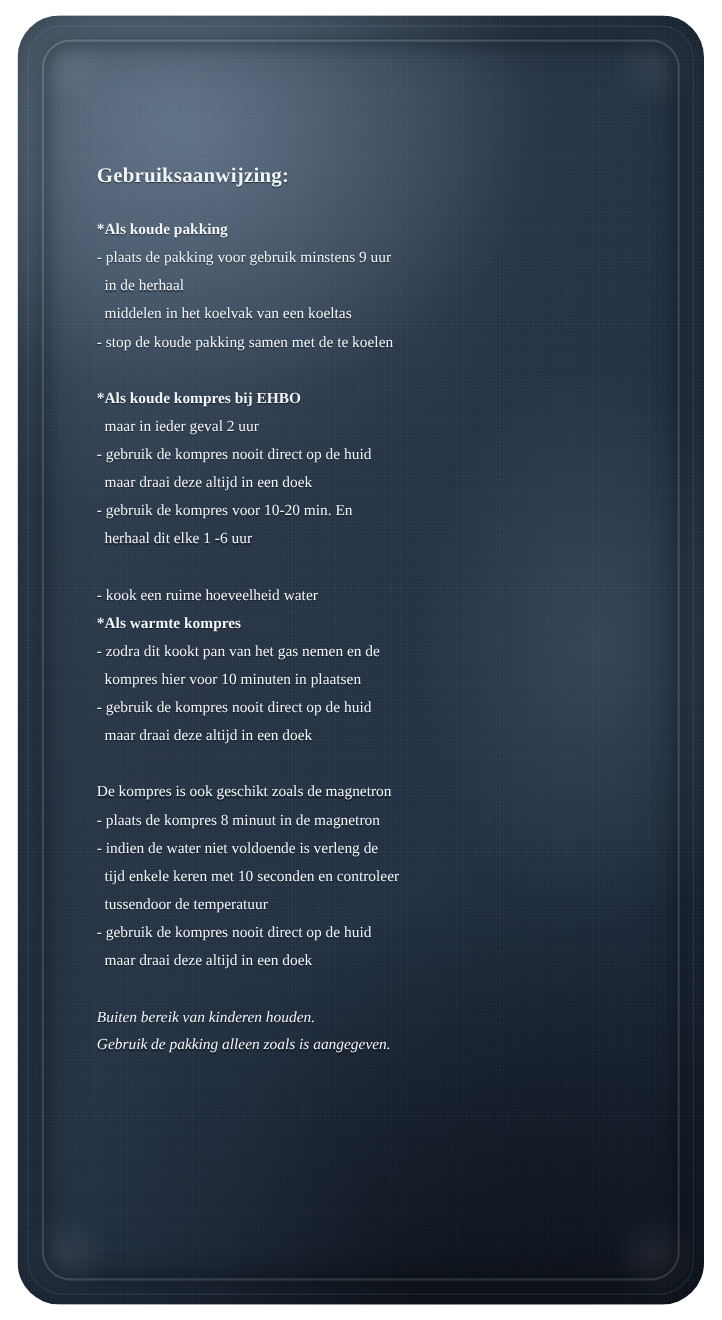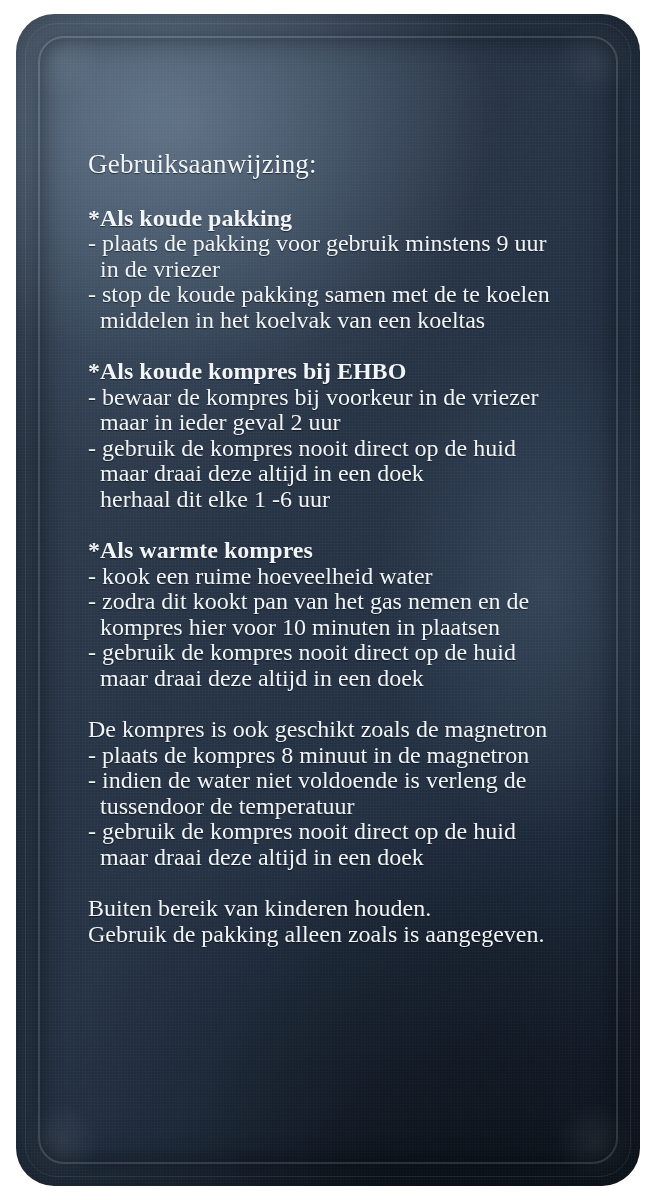--- a/index.html
+++ b/index.html
@@ -108,36 +108,37 @@
   .print {
     position: absolute;
     left: 72px;
     top: 136px;
     width: 492px;
     color: #f2f5f8;
     text-shadow: 0 1px 1px rgba(0,0,0,0.55);
   }
 
   .heading {
-    font-size: 27px;
-    font-weight: normal;
+    font-size: 19px;
+    font-weight: bold;
     letter-spacing: 0.2px;
     margin: 0 0 26px 0;
     line-height: 1.1;
   }
 
   .block {
     margin-bottom: 26px;
   }
   .block:last-child {
     margin-bottom: 0;
+    font-style: italic;
   }
 
   .line {
-    font-size: 24px;
+    font-size: 14px;
     line-height: 25.5px;
     margin: 0;
     white-space: pre-wrap;
   }
   .line.bold-star {
     font-weight: bold;
   }
   .line.justify {
     text-align: justify;
     text-align-last: left;
@@ -176,47 +177,48 @@
     <div class="corner bl"></div>
     <div class="corner br"></div>
 
     <div class="print">
 
       <div class="heading">Gebruiksaanwijzing:</div>
 
       <div class="block">
         <p class="line bold-star">*Als koude pakking</p>
         <p class="line">- plaats de pakking voor gebruik minstens 9 uur</p>
-        <p class="line">  in de vriezer</p>
+        <p class="line">  in de herhaal</p>
+        <p class="line">  middelen in het koelvak van een koeltas</p>
         <p class="line">- stop de koude pakking samen met de te koelen</p>
-        <p class="line">  middelen in het koelvak van een koeltas</p>
       </div>
 
       <div class="block">
         <p class="line bold-star">*Als koude kompres bij EHBO</p>
-        <p class="line justify">- bewaar de kompres bij voorkeur in de vriezer</p>
         <p class="line">  maar in ieder geval 2 uur</p>
         <p class="line justify">- gebruik de kompres nooit direct op de huid</p>
         <p class="line">  maar draai deze altijd in een doek</p>
+        <p class="line justify">- gebruik de kompres voor 10-20 min. En</p>
         <p class="line">  herhaal dit elke 1 -6 uur</p>
       </div>
 
       <div class="block">
+        <p class="line">- kook een ruime hoeveelheid water</p>
         <p class="line bold-star">*Als warmte kompres</p>
-        <p class="line">- kook een ruime hoeveelheid water</p>
         <p class="line">- zodra dit kookt pan van het gas nemen en de</p>
         <p class="line">  kompres hier voor 10 minuten in plaatsen</p>
         <p class="line">- gebruik de kompres nooit direct op de huid</p>
         <p class="line">  maar draai deze altijd in een doek</p>
       </div>
 
       <div class="block">
         <p class="line">De kompres is ook geschikt zoals de magnetron</p>
         <p class="line">- plaats de kompres 8 minuut in de magnetron</p>
         <p class="line">- indien de water niet voldoende is verleng de</p>
+        <p class="line">  tijd enkele keren met 10 seconden en controleer</p>
         <p class="line">  tussendoor de temperatuur</p>
         <p class="line justify">- gebruik de kompres nooit direct op de huid</p>
         <p class="line">  maar draai deze altijd in een doek</p>
       </div>
 
       <div class="block">
         <p class="line">Buiten bereik van kinderen houden.</p>
         <p class="line">Gebruik de pakking alleen zoals is aangegeven.</p>
       </div>
 

